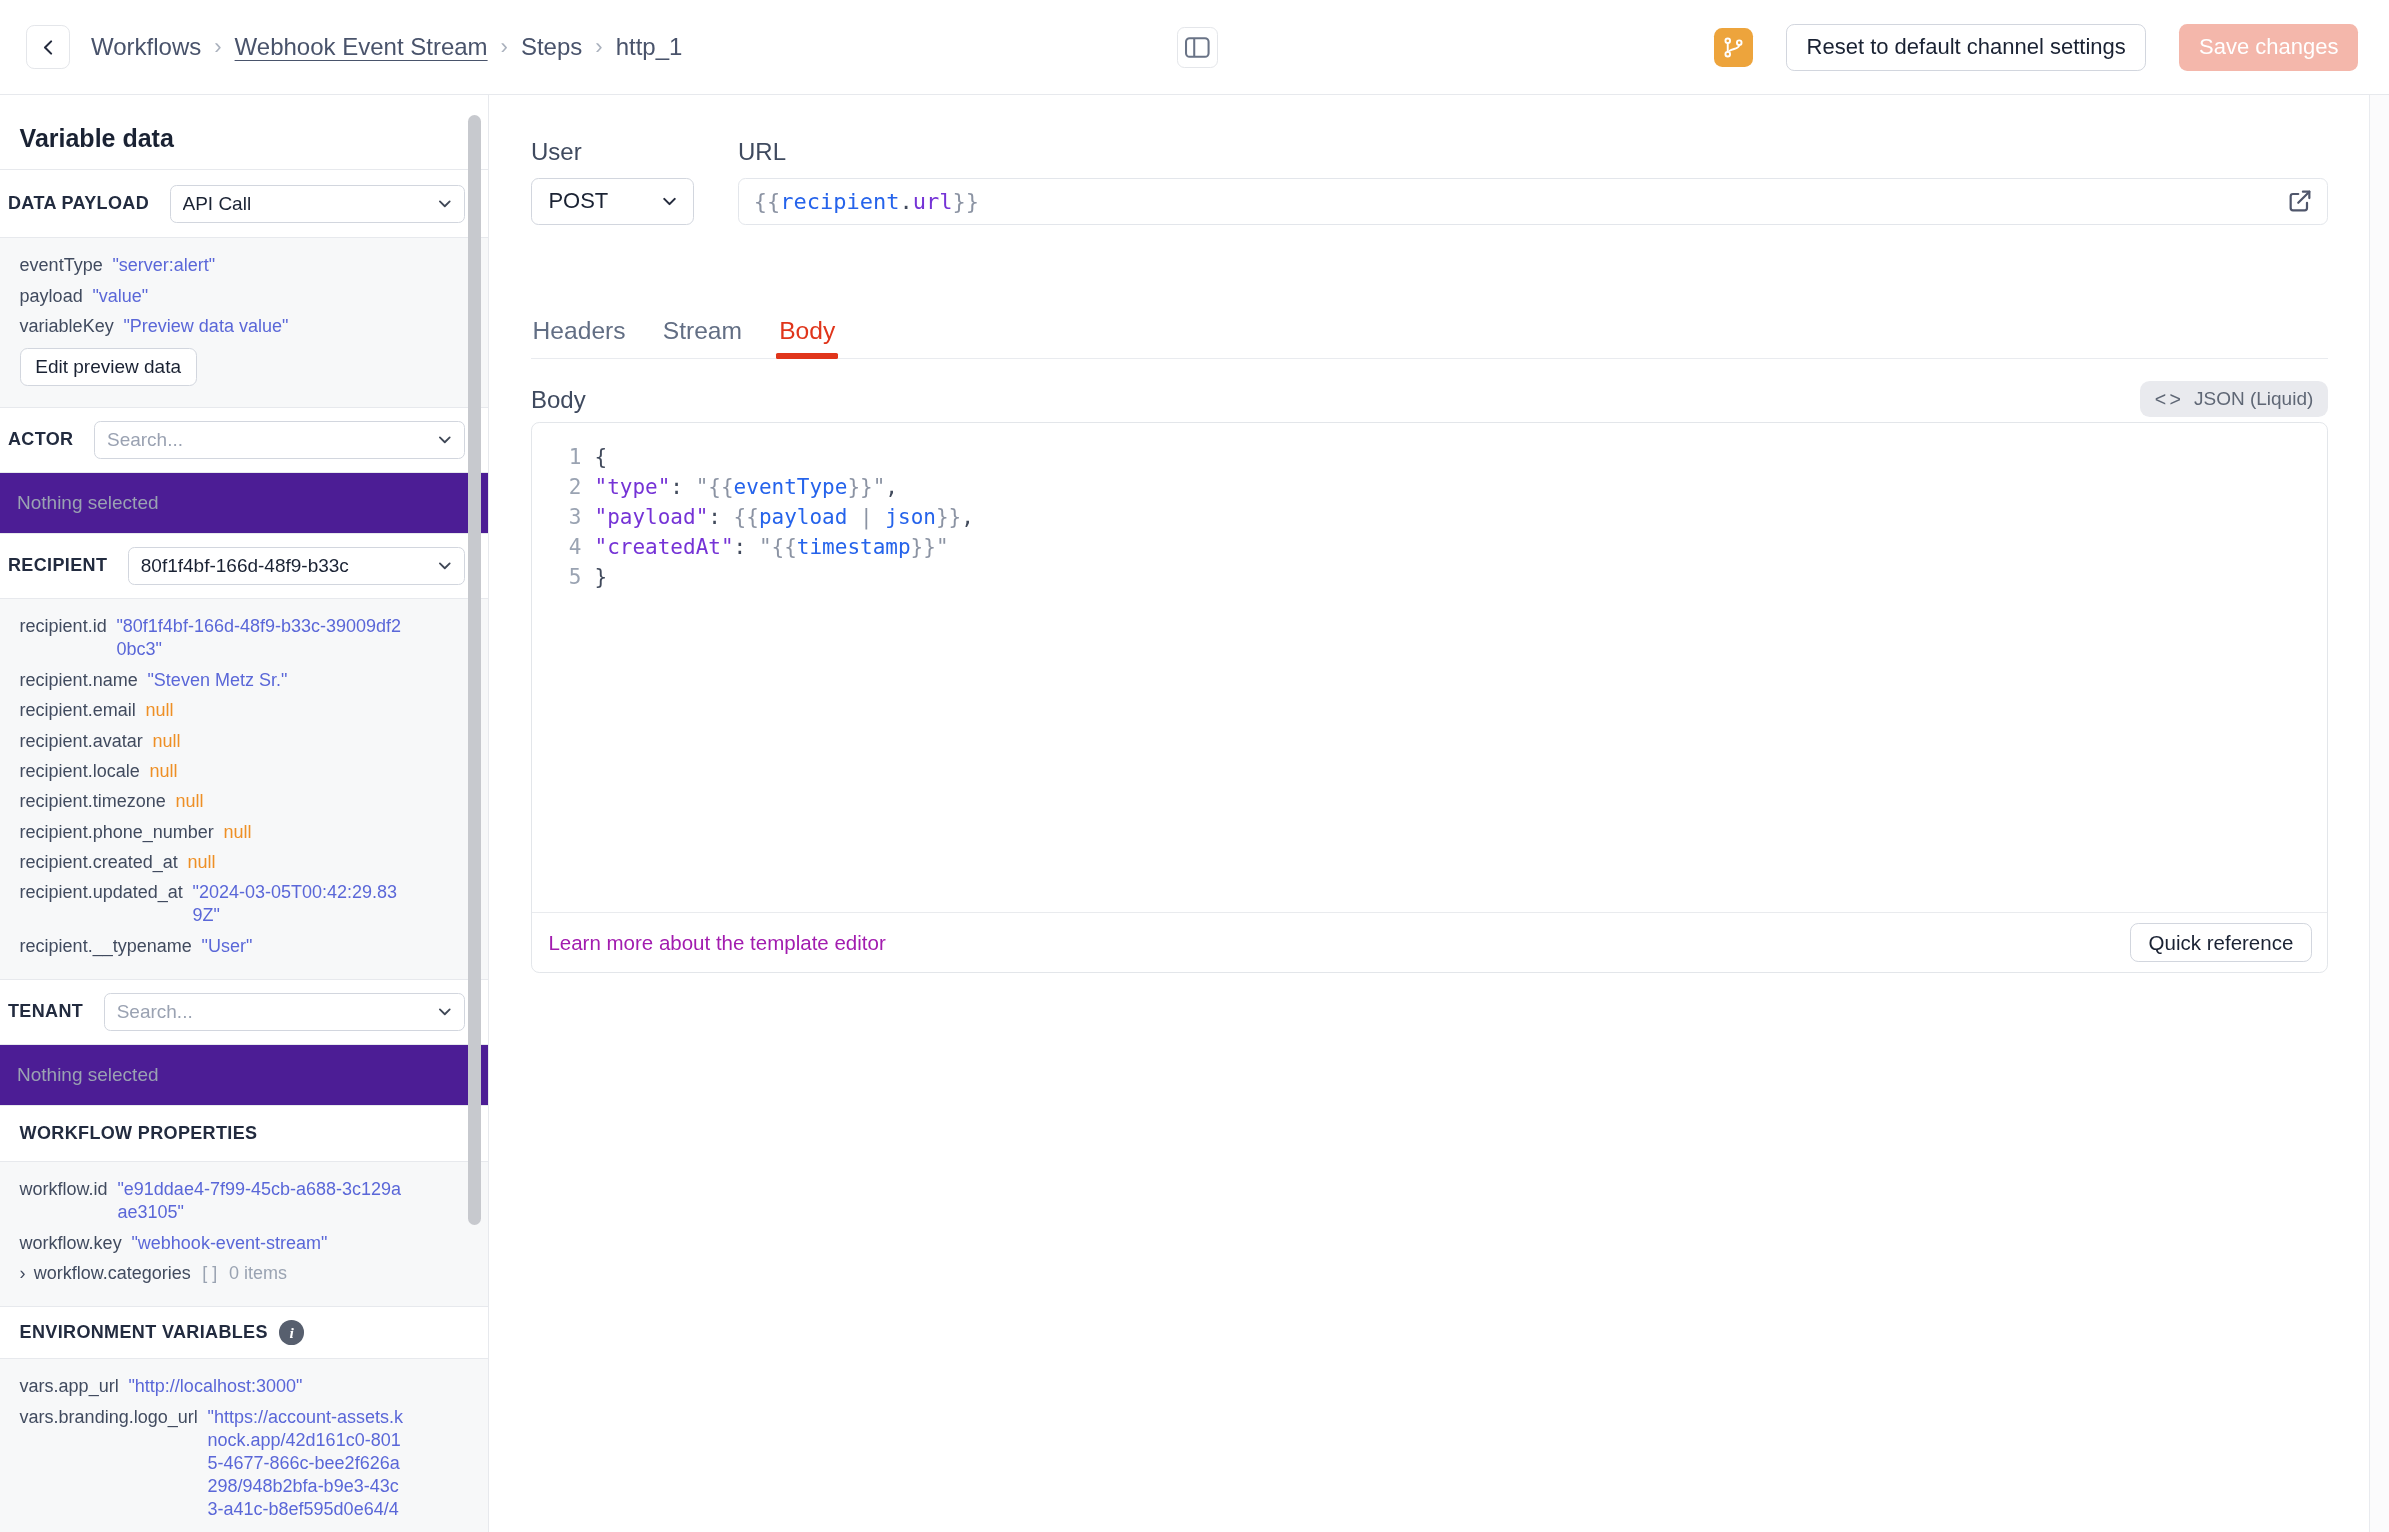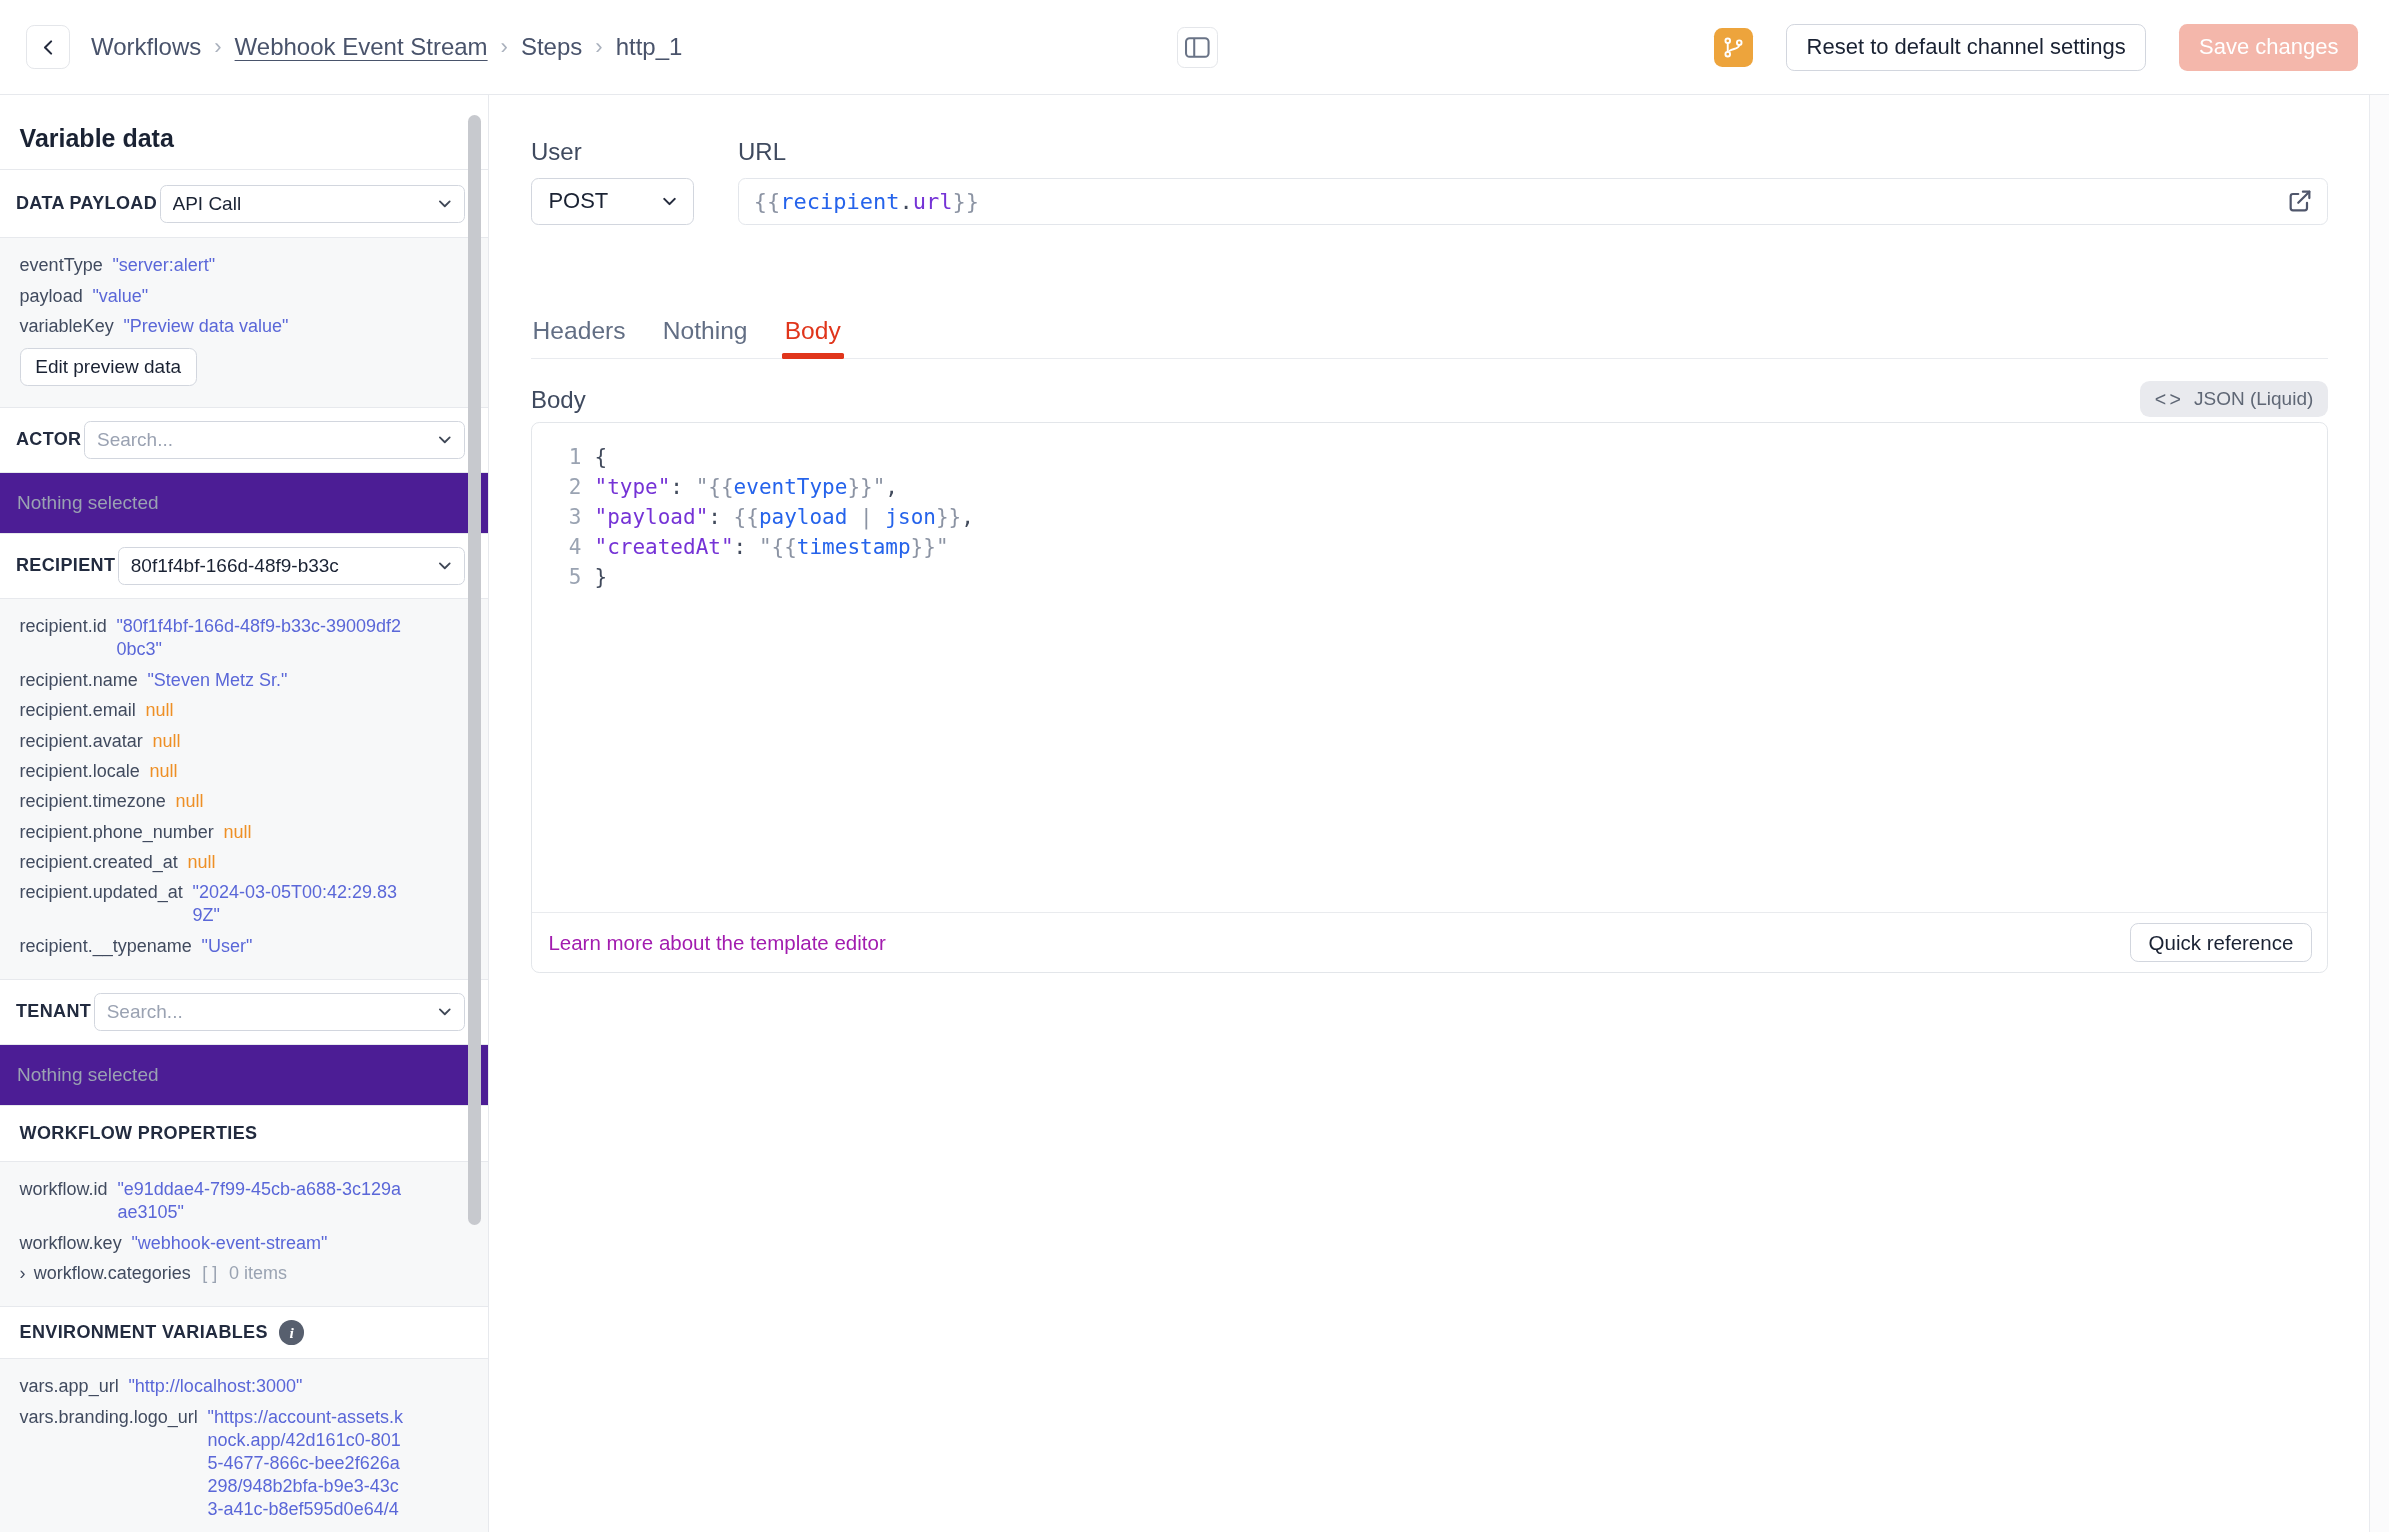--- a/index.html
+++ b/index.html
@@ -32,21 +32,21 @@
 
   
   .sidebar { position:absolute; left:0; top:95px; width:489px; height:1437px; background:#fff;
              border-right:0.8px solid #e7e9ed; overflow:hidden; }
   .sb-scrollbar { position:absolute; right:7.4px; top:19.6px; width:13px; height:1110px;
                   border-radius:6.5px; background:#c7c9ce; }
   .sb-head { height:75px; border-bottom:0.8px solid #e7e9ed; display:flex; align-items:flex-end;
              padding:0 0 16.4px 19.6px; }
   .sb-head h2 { font-size:25px; font-weight:600; color:#1a2233; }
   .sb-row { height:68px; border-bottom:0.8px solid #e7e9ed; display:flex; align-items:center;
-            padding:0 23px 0 16px; gap:3px; background:#fff; }
+            padding:0 23px 0 8px; gap:21px; background:#fff; }
   .sb-row.h80 { height:65px; }
   .sb-label { font-size:18px; font-weight:600; letter-spacing:.02em; color:#222b3f; white-space:nowrap; }
   .select { flex:1; min-width:0; height:38px; border:0.8px solid #d2d6de; border-radius:6.5px; background:#fff;
             display:flex; align-items:center; justify-content:space-between; padding:0 9.8px 0 11.5px; cursor:pointer; }
   .select .sel-val { font-size:19px; color:#1a2233; white-space:nowrap; overflow:hidden; }
   .select input { border:none; outline:none; flex:1; min-width:0; font-size:19px; font-family:inherit; color:#1a2233; background:transparent; }
   .select input::placeholder { color:#9aa2b2; }
   .sb-gray { background:#f7f8f9; border-bottom:0.8px solid #e7e9ed; padding:16.4px 82px 21px 19.6px; }
   .empty-band { background:#4c1d95; border-bottom:0.8px solid #e7e9ed; height:61px;
                 display:flex; align-items:center; padding-left:17px; }
@@ -343,21 +343,21 @@
               <path d="M14.5 4H20v5.5"></path>
               <path d="M10.5 13.5L20 4"></path>
             </svg>
         </span>
       </div>
     </div>
   </div>
 
   <div class="tabs" id="tabs">
       <div class="tab">Headers</div>
-      <div class="tab">Nothing</div>
+      <div class="tab">Stream</div>
       <div class="tab active">Body</div>
     </div>
 
   <div class="body-head">
     <span class="lbl">Body</span>
     <span class="lang-badge">
       <span class="code-glyph">&lt;&gt;</span>
       <span>JSON (Liquid)</span>
     </span>
   </div>

